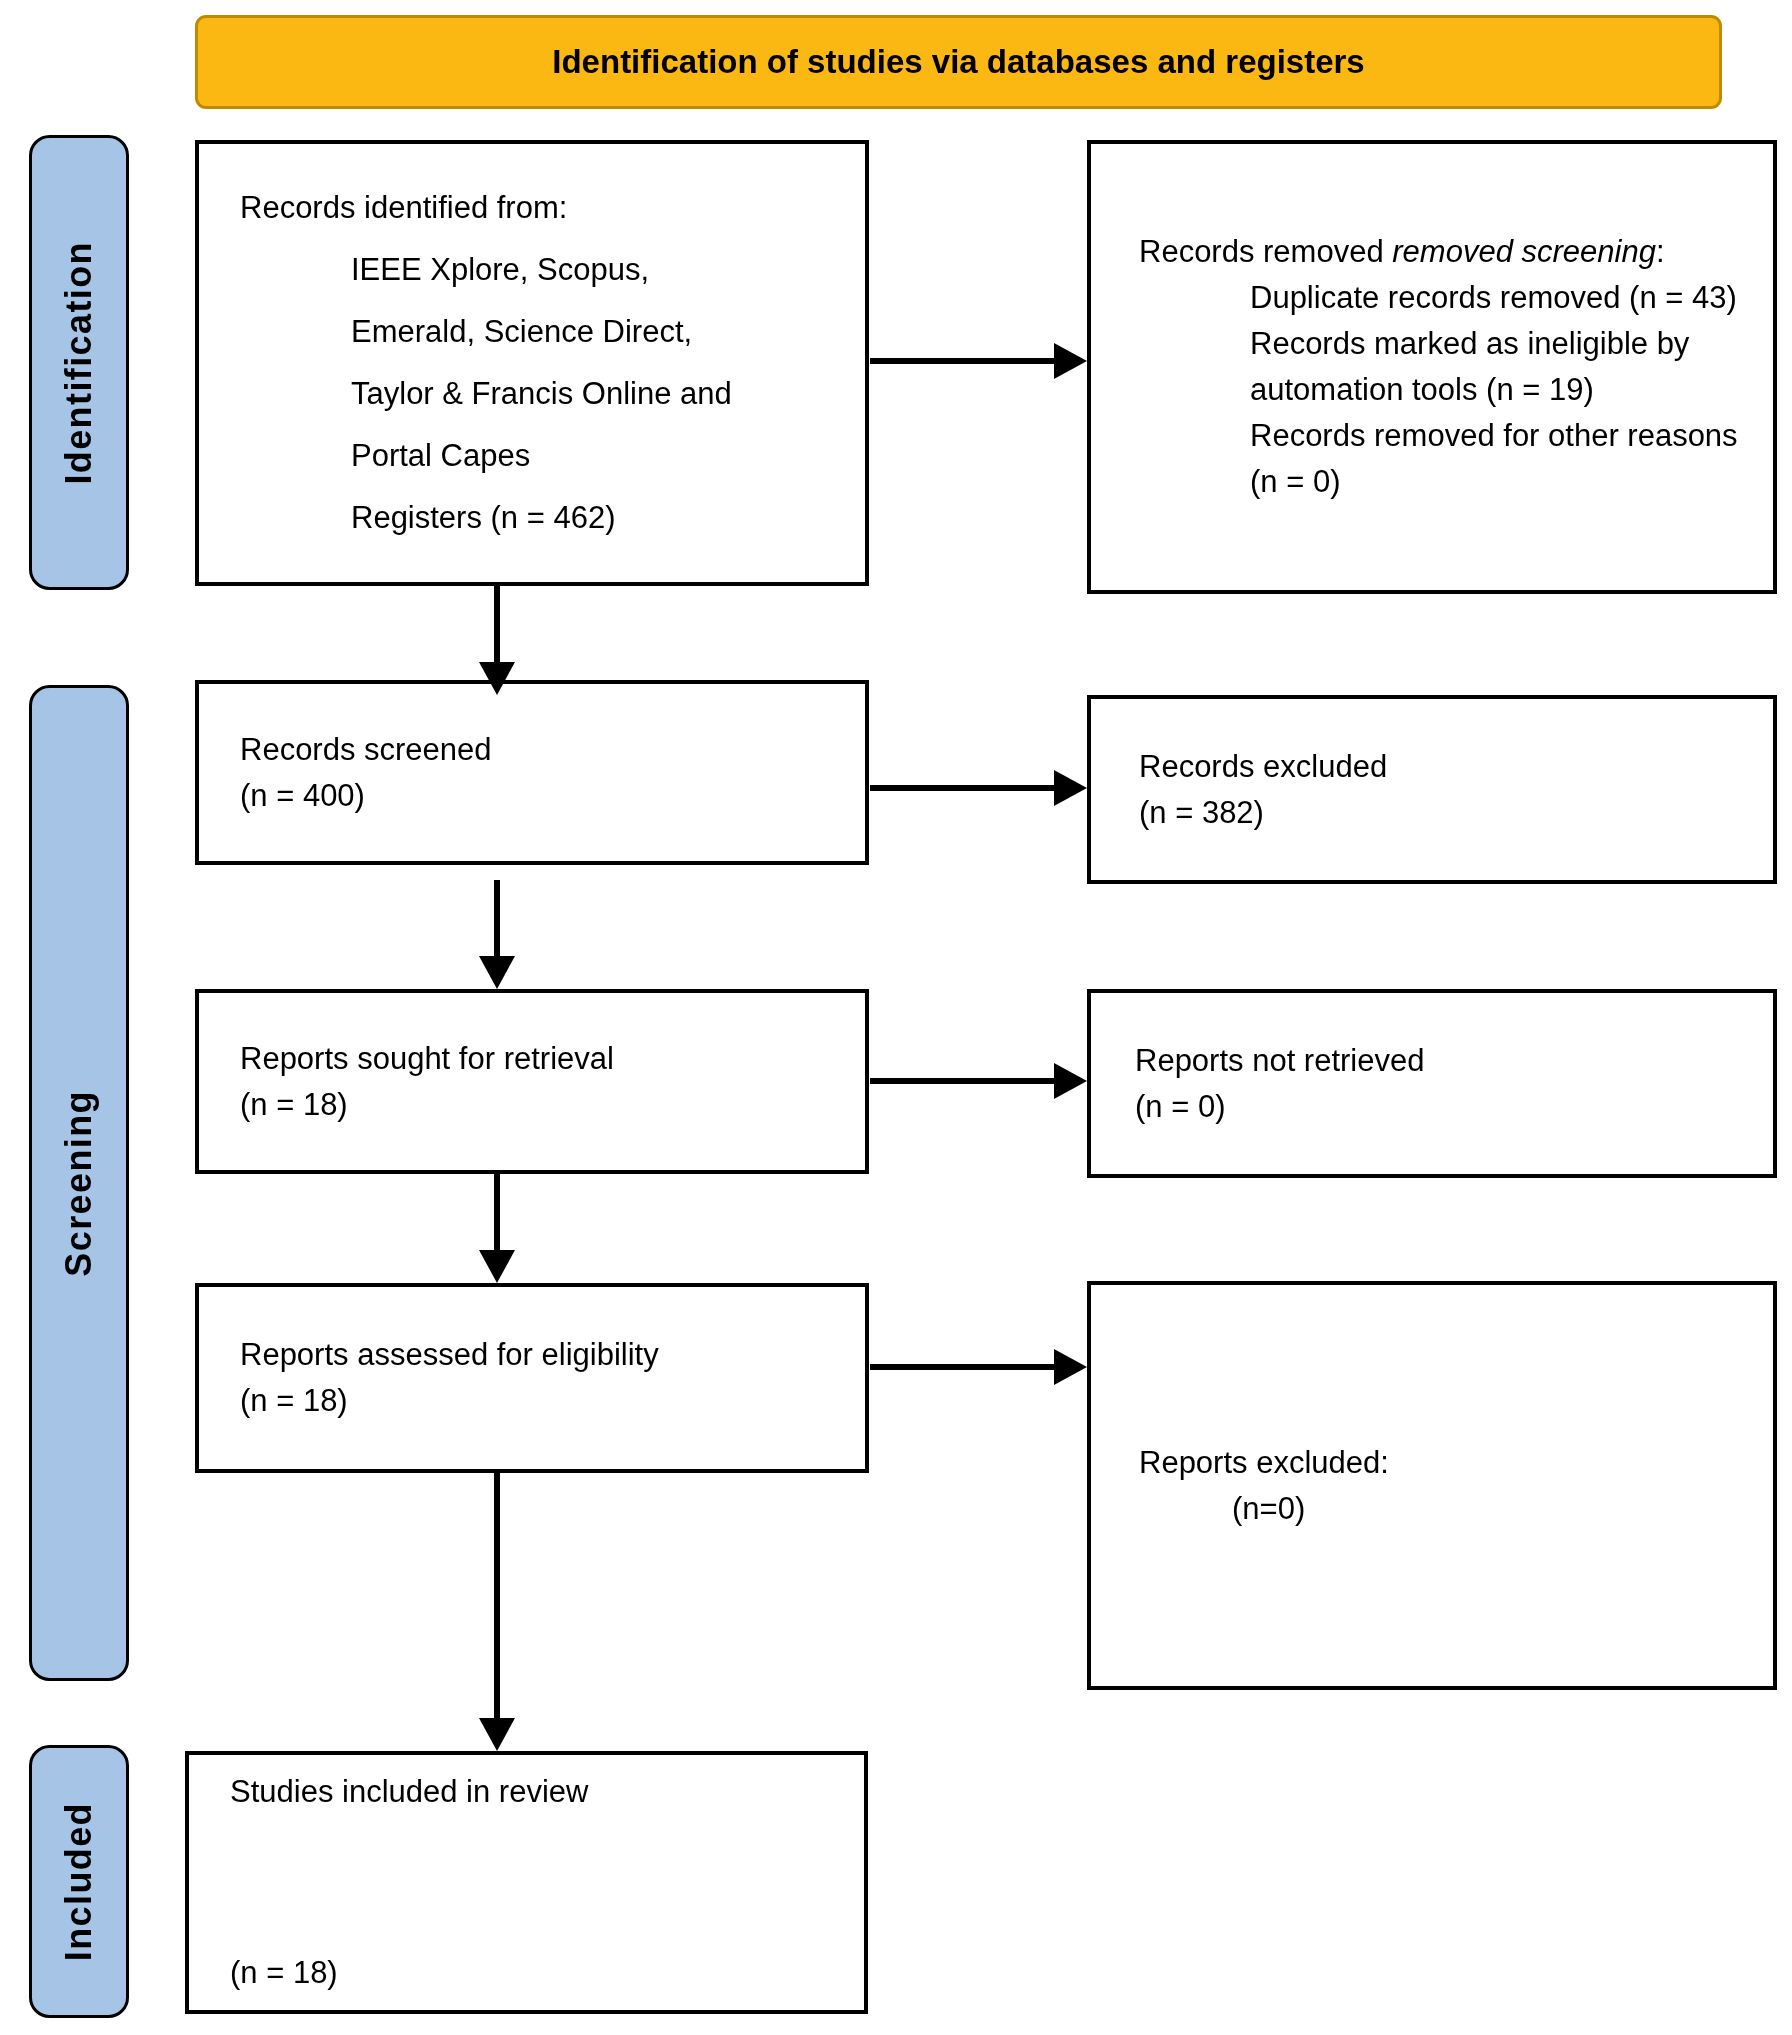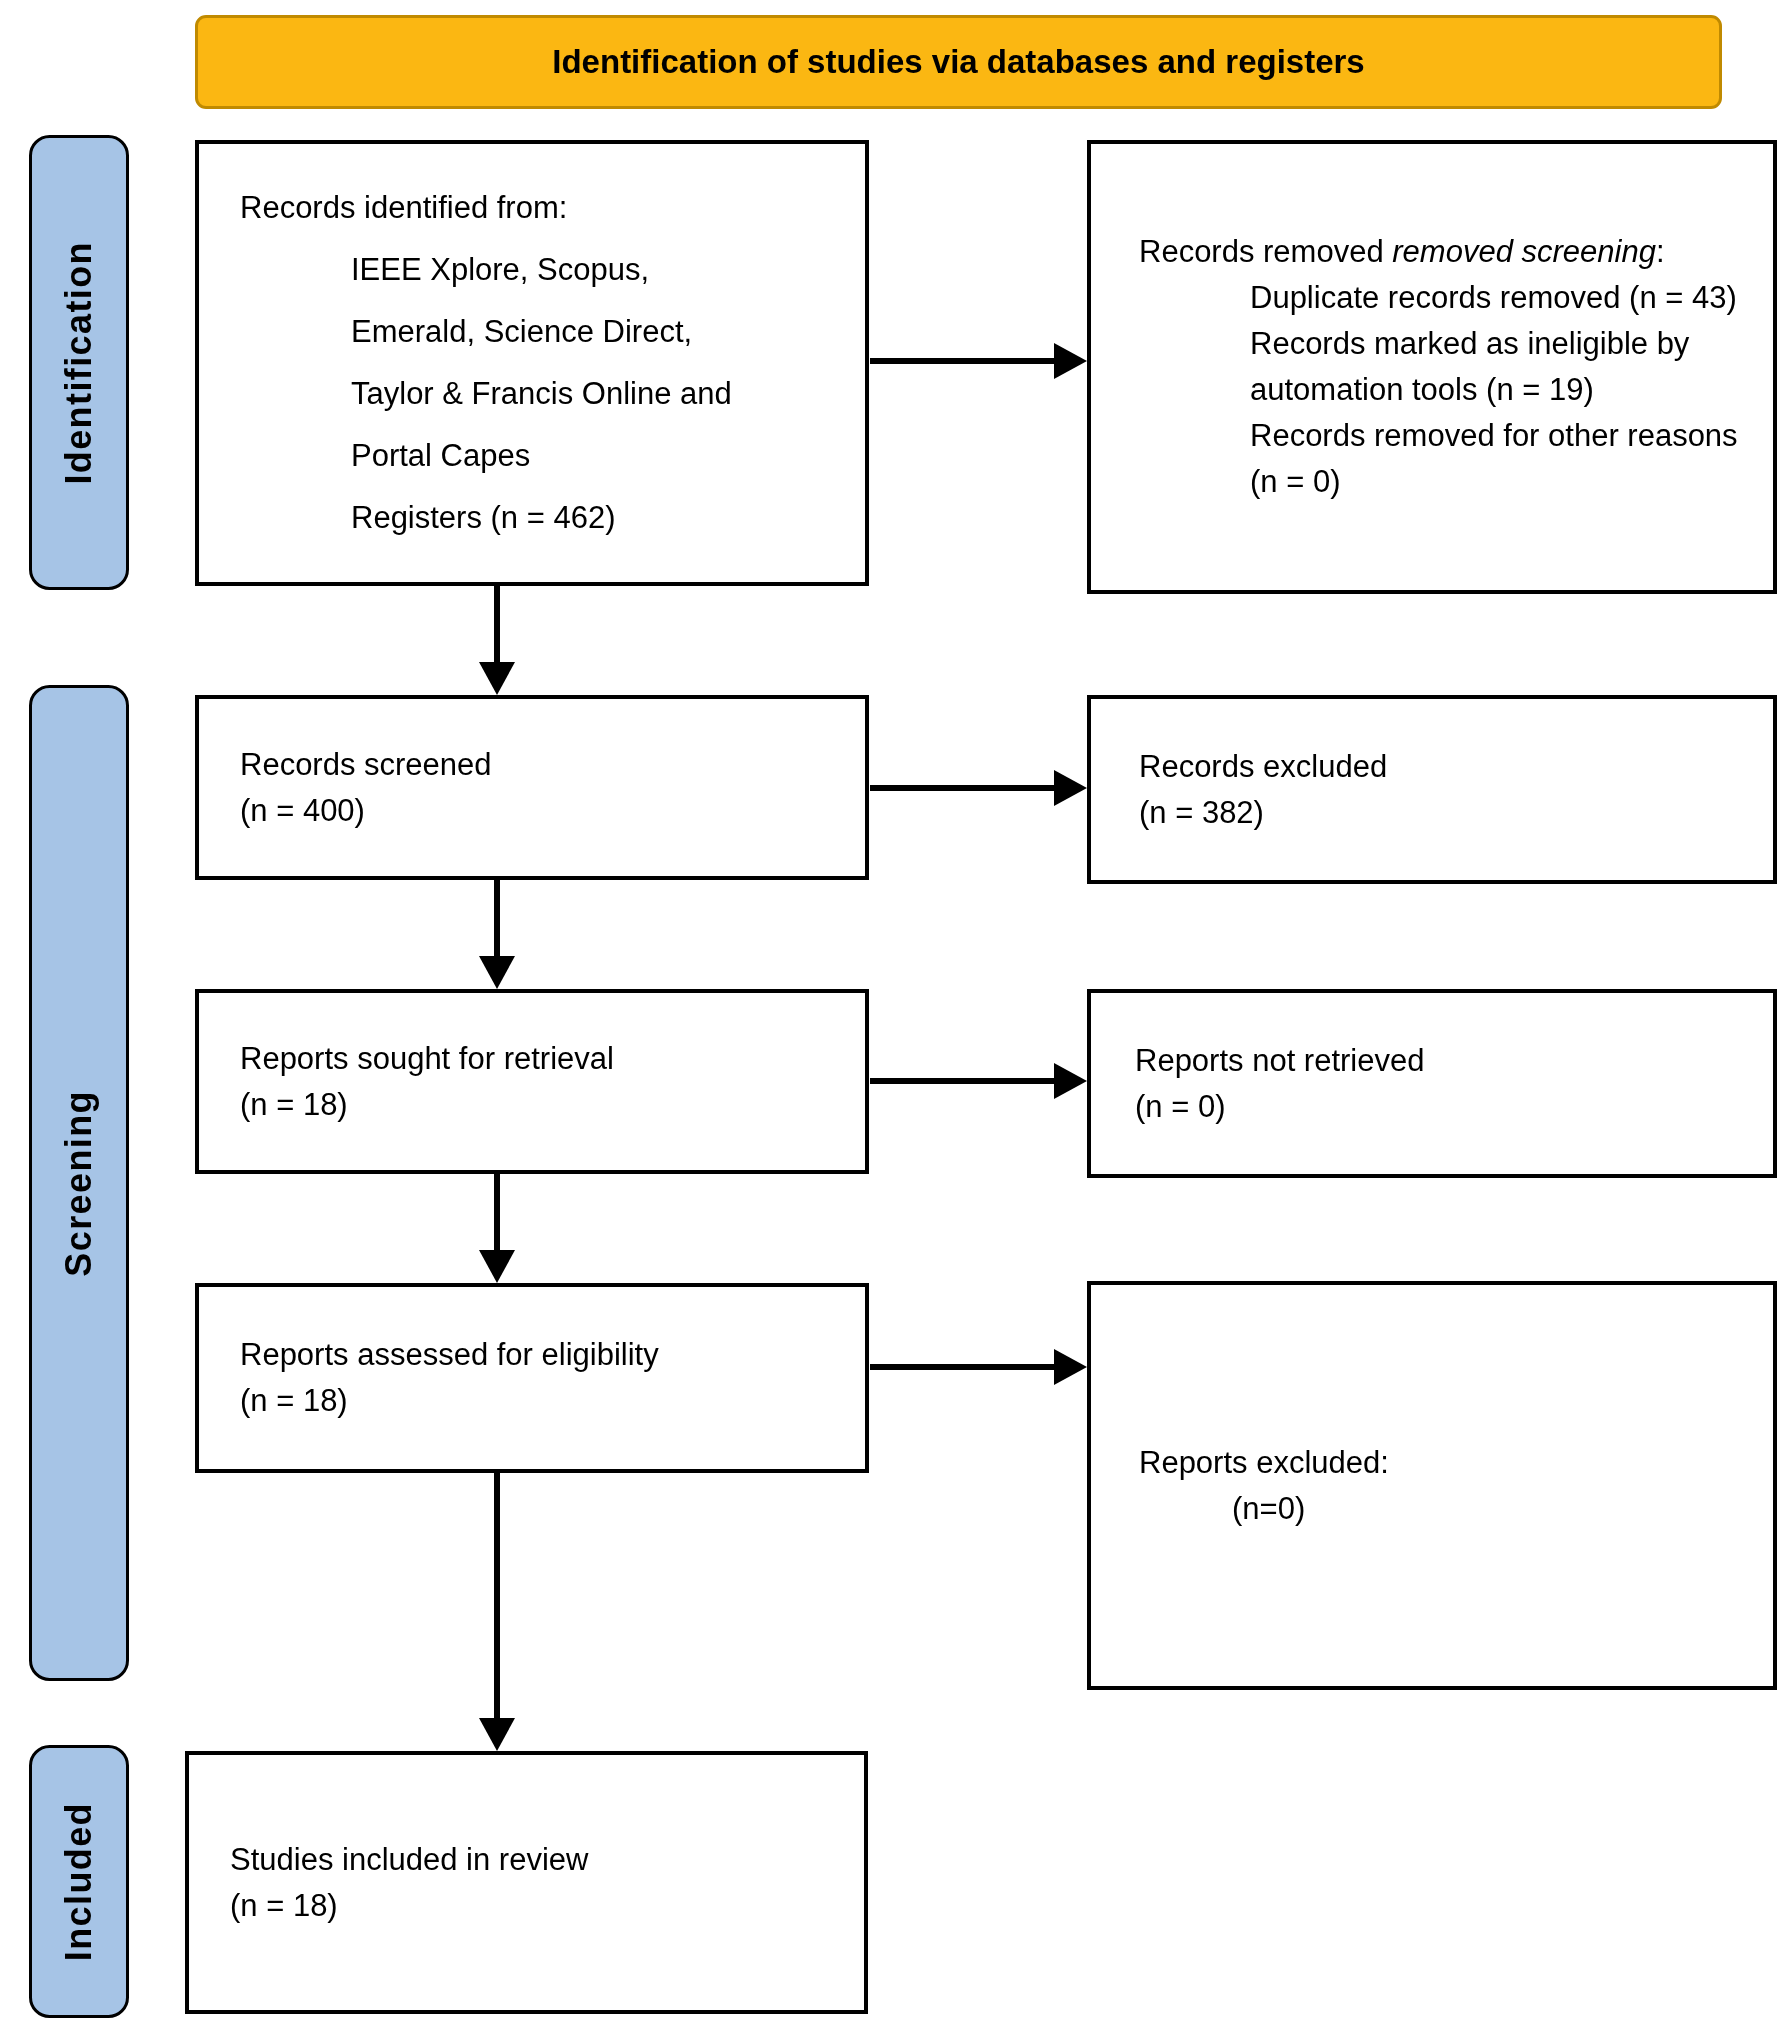--- a/index.html
+++ b/index.html
@@ -31,27 +31,27 @@
   .box{
     position:absolute;background:#fff;border:4.1px solid #000;box-sizing:border-box;
     display:flex;flex-direction:column;justify-content:center;
     padding:13.7px 24px 13.7px 41px;
   }
   .box p{margin:0;font-size:31px;line-height:46px;}
   .box p.sub{margin-left:111px;}
   .box p.sub-indent{margin-left:93px;}
   #b1{left:195px;top:140px;width:674px;height:446px;gap:16px;}
   #b2{left:1087px;top:140px;width:690px;height:454px;padding-left:48px;}
-  #b3{left:195px;top:695px;width:674px;height:185px;}
+  #b3{left:195px;top:680px;width:674px;height:185px;}
   #b4{left:1087px;top:695px;width:690px;height:189px;padding-left:48px;}
   #b5{left:195px;top:989px;width:674px;height:185px;}
   #b6{left:1087px;top:989px;width:690px;height:189px;padding-left:44px;}
   #b7{left:195px;top:1283px;width:674px;height:190px;}
   #b8{left:1087px;top:1281px;width:690px;height:409px;padding-left:48px;}
-  #b9{left:185px;top:1751px;width:683px;height:263px;}
+  #b9{left:185px;top:1751px;width:683px;height:263px;justify-content:space-between;}
   em{font-style:italic;}
   
   .hline{position:absolute;height:6.2px;background:#000;}
   .vline{position:absolute;width:6.2px;background:#000;}
   .head-right{position:absolute;width:0;height:0;
     border-top:18px solid transparent;border-bottom:18px solid transparent;
     border-left:33px solid #000;}
   .head-down{position:absolute;width:0;height:0;
     border-left:18px solid transparent;border-right:18px solid transparent;
     border-top:33px solid #000;}

